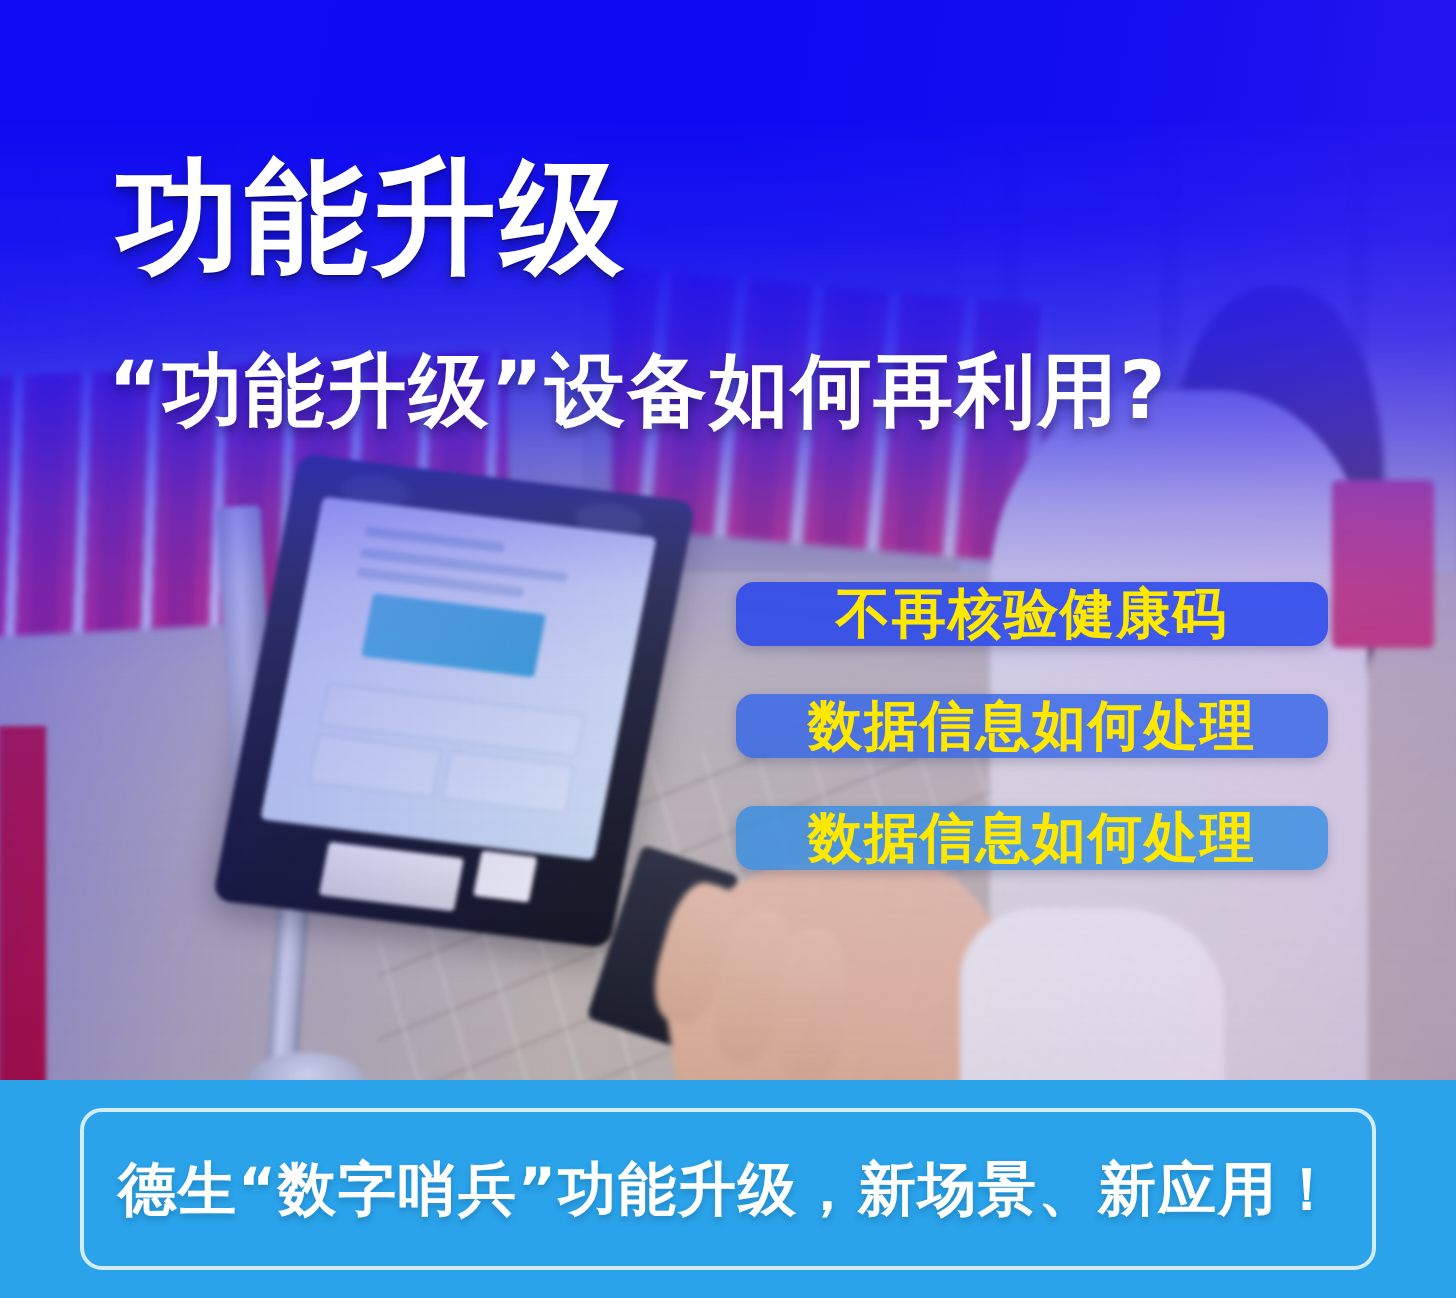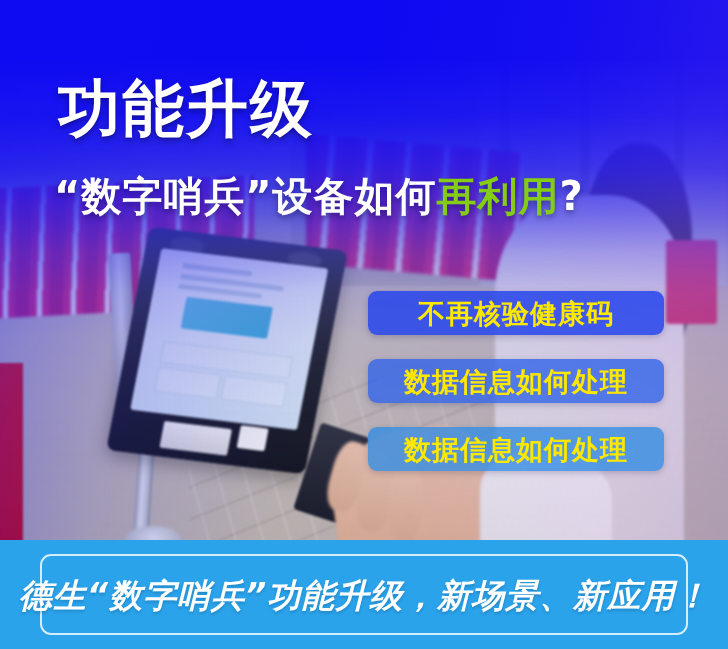--- a/index.html
+++ b/index.html
@@ -249,30 +249,30 @@
     position:absolute;
     left:54px; top:176px;
     font-size:40px;
     font-weight:bold;
     letter-spacing:1px;
     line-height:1;
     color:#ffffff;
     text-shadow:0 3px 6px rgba(0,0,40,.40);
     white-space:nowrap;
   }
-  .subline .hl{ color:#84cc16; }
+  .subline .hl{ color:#ffffff; }
 
   
   .pills{
     position:absolute;
     left:368px; top:291px;
     width:296px;
   }
   .pill{
-    height:44px;
+    height:32px;
     margin-bottom:24px;
     border-radius:9px;
     background:rgba(44,116,226,.82);
     display:flex;
     align-items:center;
     justify-content:center;
     box-shadow:0 2px 6px rgba(0,0,60,.20);
   }
   .pill:nth-child(1){ background:rgba(40,70,235,.86); }
   .pill:nth-child(2){ background:rgba(50,100,232,.80); }
@@ -298,28 +298,27 @@
     position:absolute;
     left:40px; right:40px; top:14px; bottom:14px;
     border:2px solid rgba(255,255,255,.80);
     border-radius:11px;
   }
   .banner-text{
     position:absolute;
     left:0; right:0; top:50%;
     transform:translateY(-50%);
     text-align:center;
-    font-size:33px;
+    font-size:29px;
     font-weight:bold;
     color:#ffffff;
     letter-spacing:1px;
     line-height:1;
     white-space:nowrap;
     text-shadow:0 2px 3px rgba(0,40,80,.22);
-    font-style:italic;
   }
 </style>
 </head>
 <body>
 
 <div class="poster">
 
   <div class="photo">
     <div class="wall-left"></div>
     <div class="glass-right"></div>
@@ -363,21 +362,21 @@
     <div class="finger f3"></div>
     <div class="sleeve"></div>
     <div class="scene-blur"></div>
   </div>
 
   <div class="blue-wash"></div>
   <div class="blue-side"></div>
 
   <div class="headline">功能升级</div>
 
-  <div class="subline"><span>“数字哨兵”设备如何</span><span class="hl">再利用</span><span>?</span></div>
+  <div class="subline"><span>“功能升级”设备如何</span><span class="hl">再利用</span><span>?</span></div>
 
   <div class="pills">
     <div class="pill">
       <span>不再核验健康码</span>
     </div>
     <div class="pill">
       <span>数据信息如何处理</span>
     </div>
     <div class="pill">
       <span>数据信息如何处理</span>

